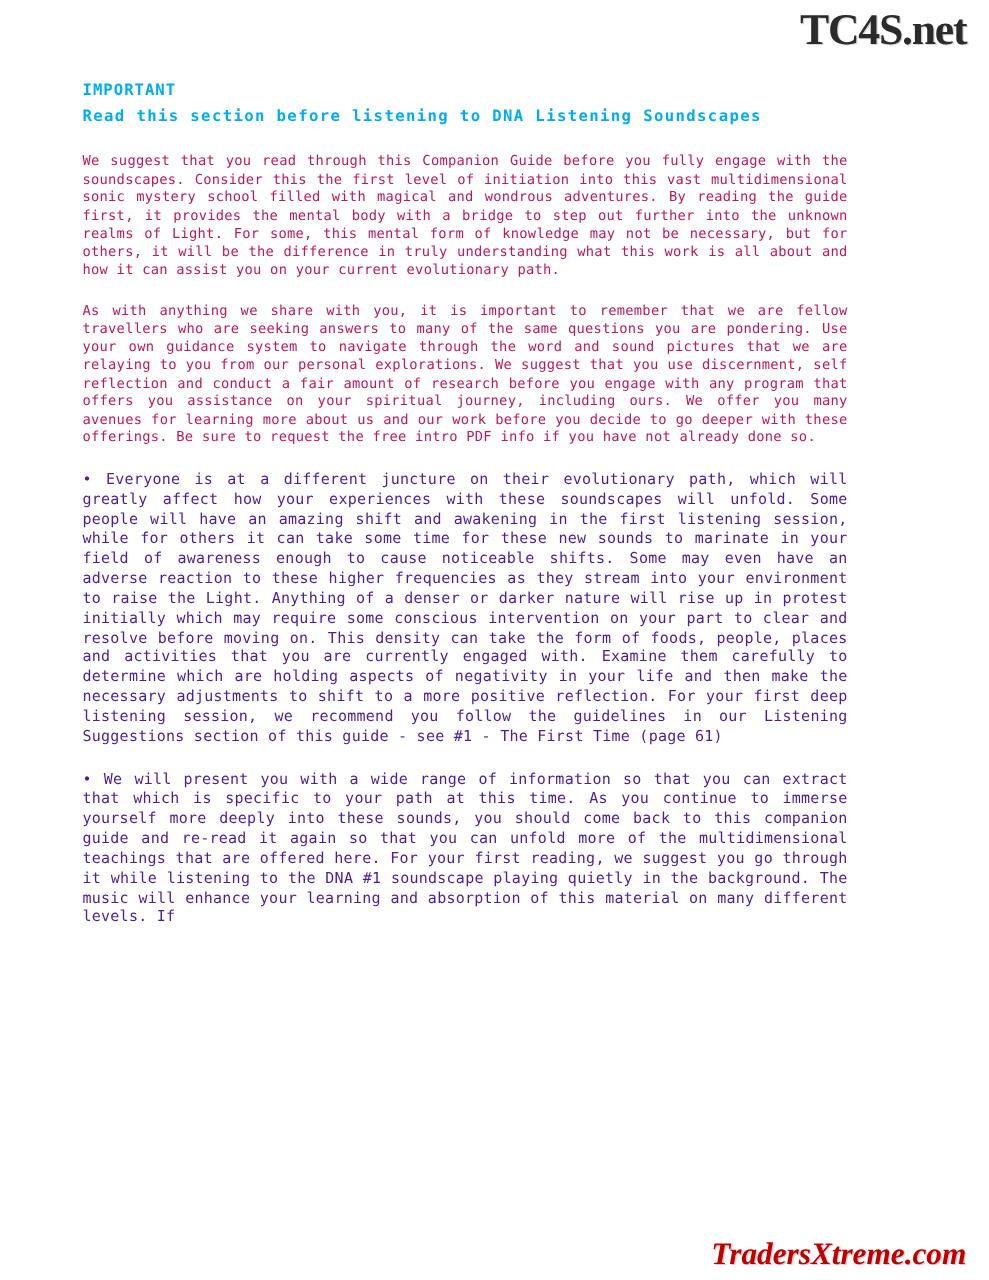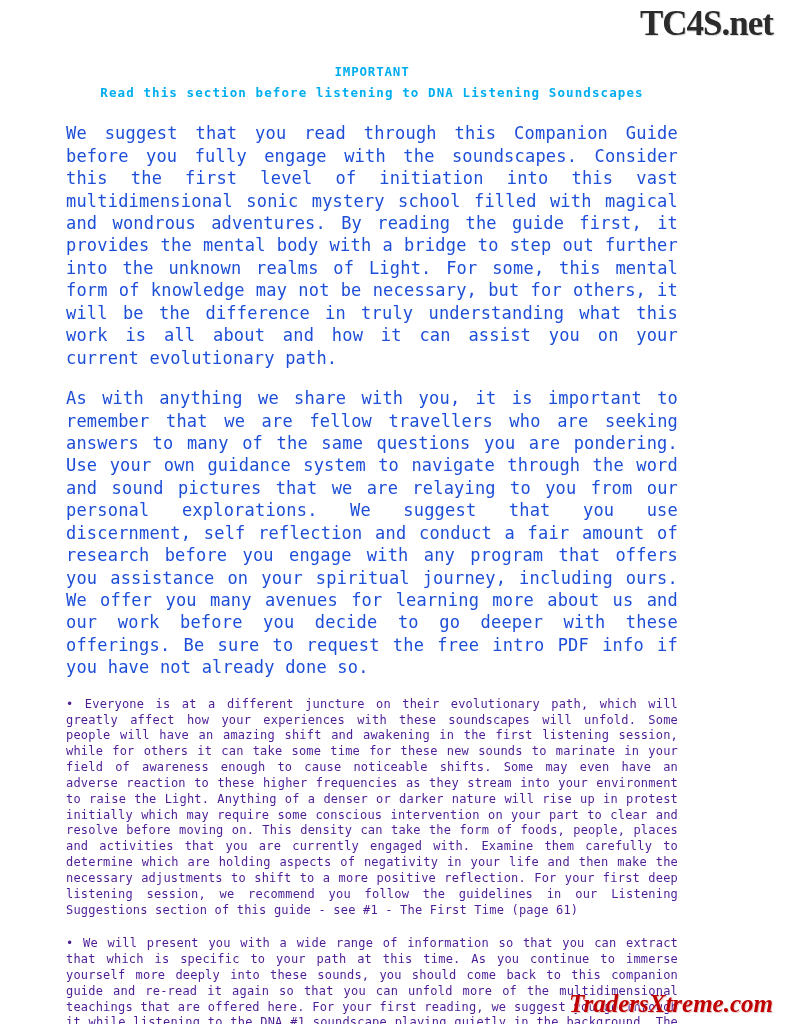--- a/index.html
+++ b/index.html
@@ -68,37 +68,37 @@
   }
 
   .content {
     position: absolute;
     left: 66px;
     top: 62px;
     width: 612px;
   }
 
   .heading {
-    text-align: center;
+    text-align: left;
     color: #00aeef;
     font-size: 12.5px;
     font-weight: bold;
     letter-spacing: 0.8px;
     line-height: 1.65;
   }
   .heading .line2 {
     display: block;
     letter-spacing: 1.1px;
   }
 
   p.body {
     margin: 0 0 18px 0;
-    font-size: 17px;
+    font-size: 11px;
     line-height: 1.32;
-    color: #1d4ed8;
+    color: #be185d;
     text-align: justify;
     letter-spacing: 0.2px;
   }
   p.first { margin-top: 19px; }
 
   p.bullet {
     margin: 0 0 18px 0;
     font-size: 12px;
     line-height: 1.32;
     color: #4c1d95;

